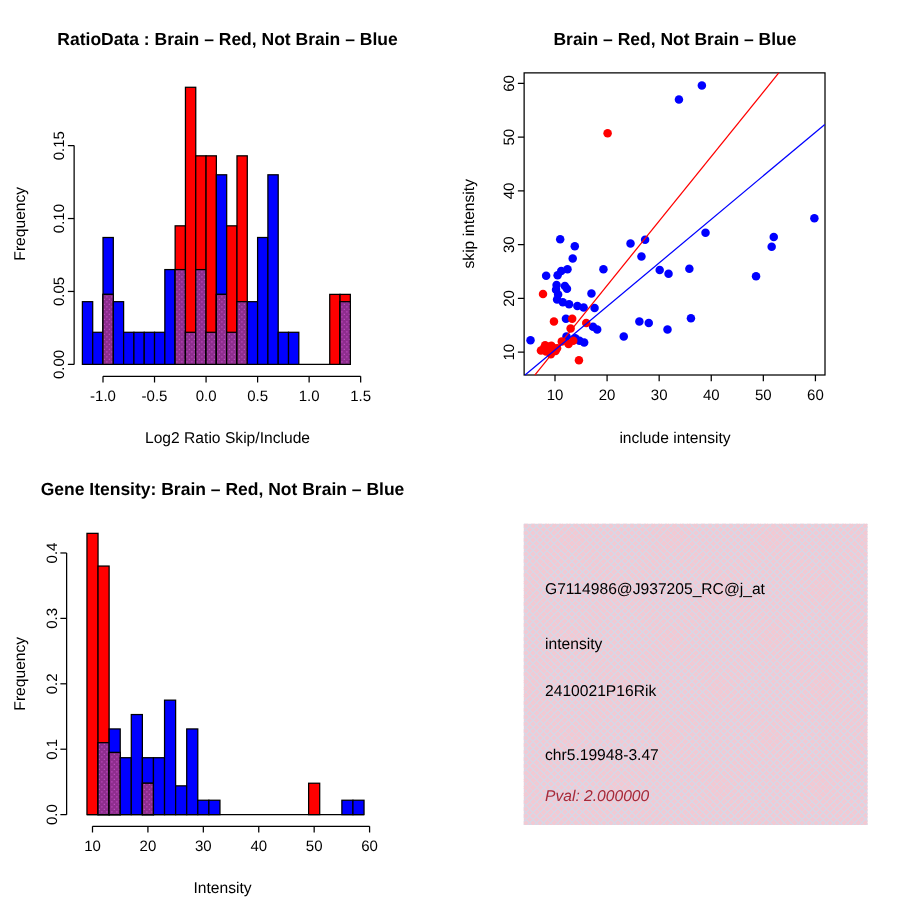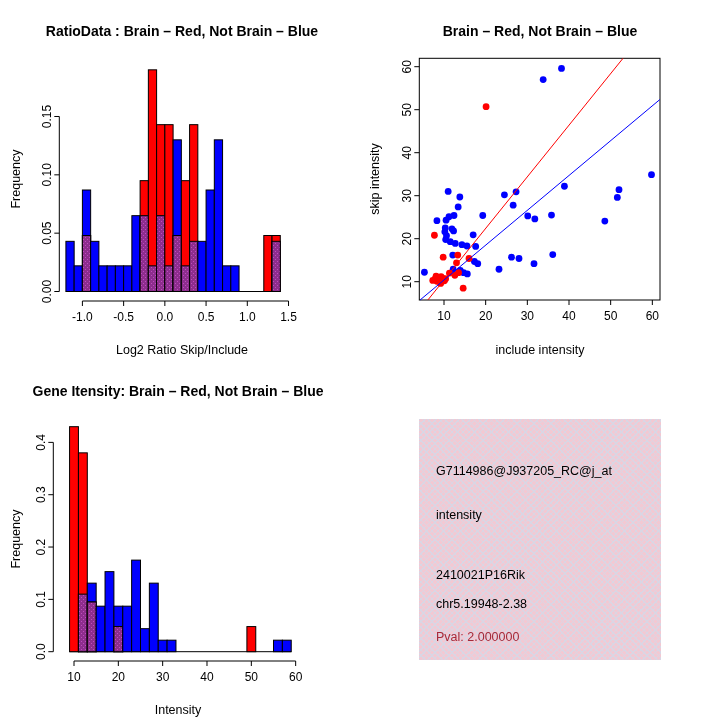--- a/index.html
+++ b/index.html
@@ -1,21 +1,21 @@
 <!DOCTYPE html>
 <html><head>
 <meta charset="utf-8">
 <style>
   html,body{margin:0;padding:0;background:#fff;}
   .stage{position:relative;width:720px;height:720px;background:#ffffff;overflow:hidden;
          font-family:"Liberation Sans", sans-serif;}
   .panel{position:absolute;width:360px;height:360px;}
   #p1{left:0;top:0;} #p2{left:360px;top:0;} #p3{left:0;top:360px;} #p4{left:360px;top:360px;}
   svg{display:block;}
-  .info-rect{position:absolute;left:59px;top:59px;width:242px;height:241px;}
+  .info-rect{position:absolute;left:59px;top:59px;width:275px;height:241px;}
   .info-line{position:absolute;left:17px;font-size:12.5px;white-space:nowrap;color:#000;}
 </style>
 </head>
 <body>
 
 <div class="stage">
   <svg id="p1" class="panel" viewBox="0 0 360 360">
       <defs>
         <pattern id="pd1" width="4" height="4" patternUnits="userSpaceOnUse">
           <rect x="0" y="0" width="4" height="4" fill="#8E2E8E"></rect>
@@ -245,18 +245,18 @@
       <line x1="295.66499999999996" y1="301" x2="295.66499999999996" y2="306" stroke="#000"></line>
       <text x="295.66499999999996" y="321" font-family="&quot;Liberation Sans&quot;, sans-serif" font-size="12" fill="#000" text-anchor="middle">60</text>
       <text x="178" y="36" font-family="&quot;Liberation Sans&quot;, sans-serif" font-size="14" fill="#000" text-anchor="middle" font-weight="bold">Gene Itensity: Brain – Red, Not Brain – Blue</text>
       <text x="178" y="354" font-family="&quot;Liberation Sans&quot;, sans-serif" font-size="12.5" fill="#000" text-anchor="middle">Intensity</text>
       <text x="20" y="179" font-family="&quot;Liberation Sans&quot;, sans-serif" font-size="12.5" fill="#000" text-anchor="middle" transform="rotate(-90 20 179)">Frequency</text>
     </svg>
   <div id="p4" class="panel">
     <div class="info-rect" style="background-color: rgb(242, 201, 211); background-image: repeating-linear-gradient(45deg, rgb(217, 214, 228) 0px, rgb(217, 214, 228) 1px, transparent 1px, transparent 4px), repeating-linear-gradient(135deg, rgb(217, 214, 228) 0px, rgb(217, 214, 228) 1px, transparent 1px, transparent 4px);">
       <span class="info-line" style="top: 45px; color: rgb(0, 0, 0);">G7114986@J937205_RC@j_at</span>
       <span class="info-line" style="top: 89px; color: rgb(0, 0, 0);">intensity</span>
-      <span class="info-line" style="top: 149px; color: rgb(0, 0, 0);">2410021P16Rik</span>
-      <span class="info-line" style="top: 178px; color: rgb(0, 0, 0);">chr5.19948-2.38</span>
-      <span class="info-line" style="top: 211px; color: rgb(165, 42, 58);">Pval: 2.000000</span>
+      <span class="info-line" style="top: 127px; color: rgb(0, 0, 0);">2410021P16Rik</span>
+      <span class="info-line" style="top: 178px; color: rgb(0, 0, 0);">chr5.19948-3.47</span>
+      <span class="info-line" style="top: 211px; color: rgb(165, 42, 58); font-style: italic;">Pval: 2.000000</span>
     </div>
   </div>
 </div>
 
 </body></html>

